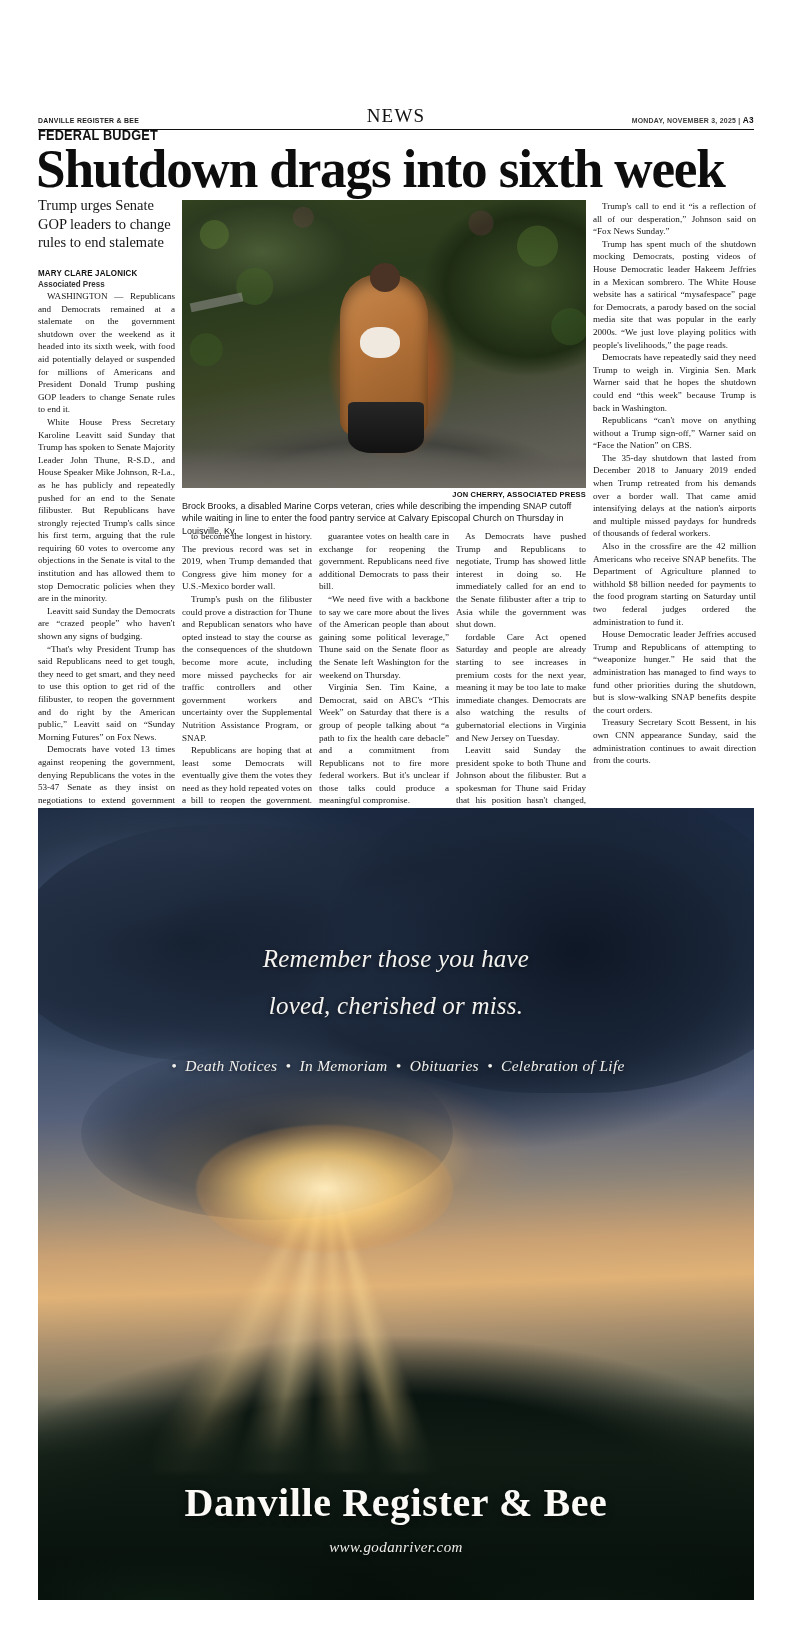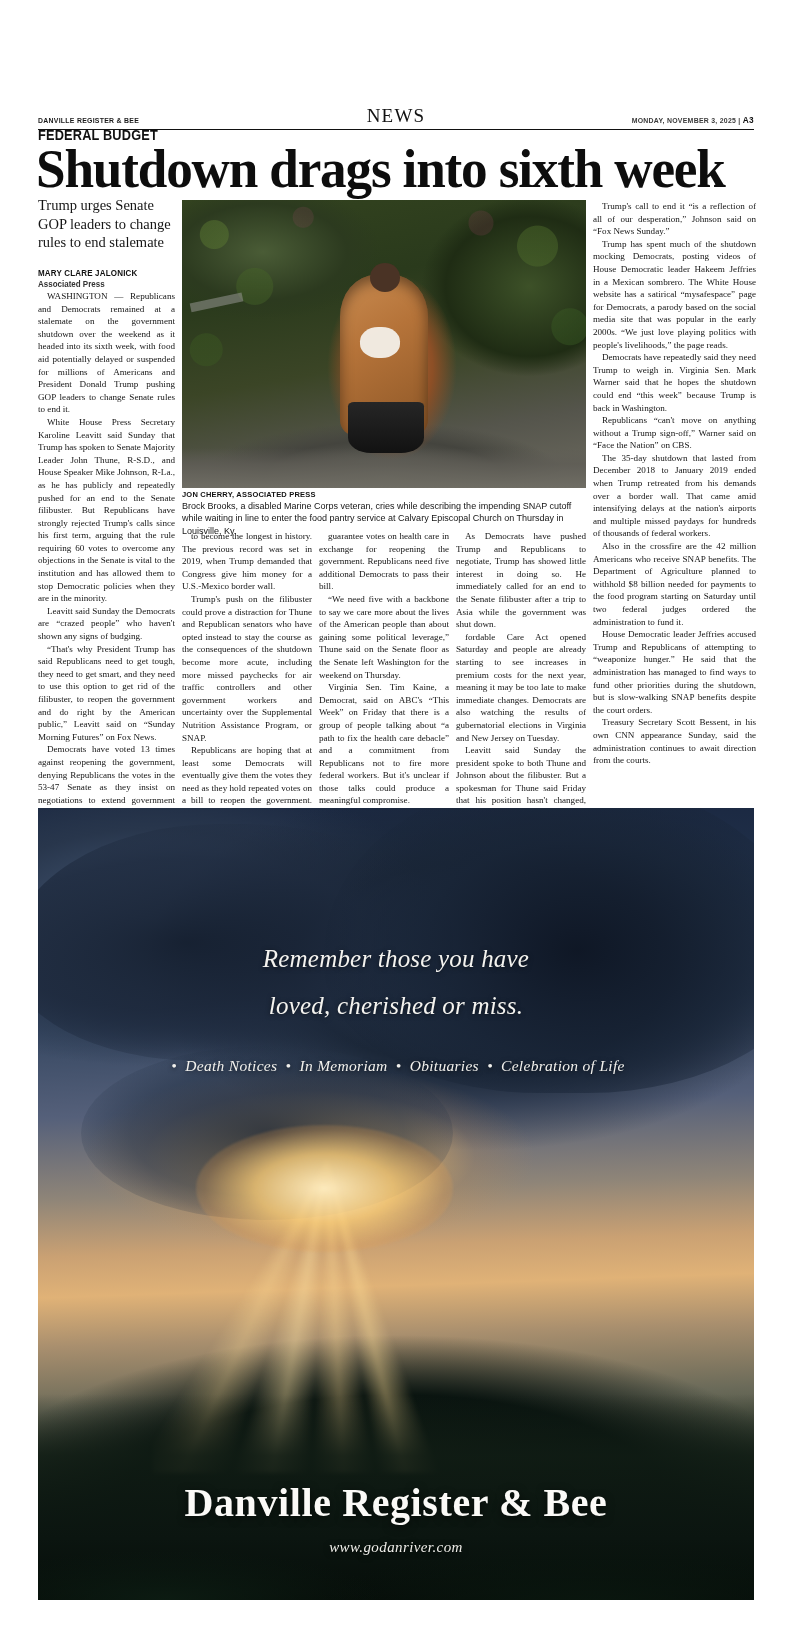--- a/index.html
+++ b/index.html
@@ -203,20 +203,21 @@
   .photo-ground {
     position: absolute;
     left: 0; bottom: 0; width: 100%; height: 14%;
     background: linear-gradient(180deg, rgba(90,88,80,.0) 0%, rgba(95,93,86,.85) 40%, #6f6d64 100%);
   }
 
   .credit {
     position: absolute;
     left: 182px; top: 490px;
     width: 404px;
+    text-align: right;
     font-family: "Liberation Sans", sans-serif;
     font-size: 7.5px;
     font-weight: 700;
     letter-spacing: .2px;
     color: #111;
     text-transform: uppercase;
   }
   .caption {
     position: absolute;
     left: 182px; top: 500px;
@@ -386,21 +387,21 @@
       <p>With the two parties at a standstill, the shutdown appears likely</p>
     </div>
   <div class="col" id="col2">
       <p>to become the longest in history. The previous record was set in 2019, when Trump demanded that Congress give him money for a U.S.-Mexico border wall.</p>
       <p>Trump's push on the filibuster could prove a distraction for Thune and Republican senators who have opted instead to stay the course as the consequences of the shutdown become more acute, including more missed paychecks for air traffic controllers and other government workers and uncertainty over the Supplemental Nutrition Assistance Program, or SNAP.</p>
       <p>Republicans are hoping that at least some Democrats will eventually give them the votes they need as they hold repeated votes on a bill to reopen the government. Democrats have held together so far, but some moderates have been in talks with rank-and-file Republicans about potential compromises that could</p>
     </div>
   <div class="col" id="col3">
       <p>guarantee votes on health care in exchange for reopening the government. Republicans need five additional Democrats to pass their bill.</p>
       <p>“We need five with a backbone to say we care more about the lives of the American people than about gaining some political leverage,” Thune said on the Senate floor as the Senate left Washington for the weekend on Thursday.</p>
-      <p>Virginia Sen. Tim Kaine, a Democrat, said on ABC's “This Week” on Friday that there is a group of people talking about “a path to fix the health care debacle” and a commitment from Republicans not to fire more federal workers. But it's unclear if those talks could produce a meaningful compromise.</p>
+      <p>Virginia Sen. Tim Kaine, a Democrat, said on ABC's “This Week” on Saturday that there is a group of people talking about “a path to fix the health care debacle” and a commitment from Republicans not to fire more federal workers. But it's unclear if those talks could produce a meaningful compromise.</p>
       <p>The coming week could also be crucial for Democrats as the open enrollment period for health care marketplaces governed by the Af-</p>
     </div>
   <div class="col" id="col4">
       <p>As Democrats have pushed Trump and Republicans to negotiate, Trump has showed little interest in doing so. He immediately called for an end to the Senate filibuster after a trip to Asia while the government was shut down.</p>
       <p>fordable Care Act opened Saturday and people are already starting to see increases in premium costs for the next year, meaning it may be too late to make immediate changes. Democrats are also watching the results of gubernatorial elections in Virginia and New Jersey on Tuesday.</p>
       <p>Leavitt said Sunday the president spoke to both Thune and Johnson about the filibuster. But a spokesman for Thune said Friday that his position hasn't changed, and Johnson said Sunday that Republicans traditionally have resisted calls to end the filibuster because it protects them from “the worst impulses of the far-left Democrat Party.”</p>
     </div>
   <div class="col" id="col5">
       <p>Trump's call to end it “is a reflection of all of our desperation,” Johnson said on “Fox News Sunday.”</p>
       <p>Trump has spent much of the shutdown mocking Democrats, posting videos of House Democratic leader Hakeem Jeffries in a Mexican sombrero. The White House website has a satirical “mysafespace” page for Democrats, a parody based on the social media site that was popular in the early 2000s. “We just love playing politics with people's livelihoods,” the page reads.</p>

